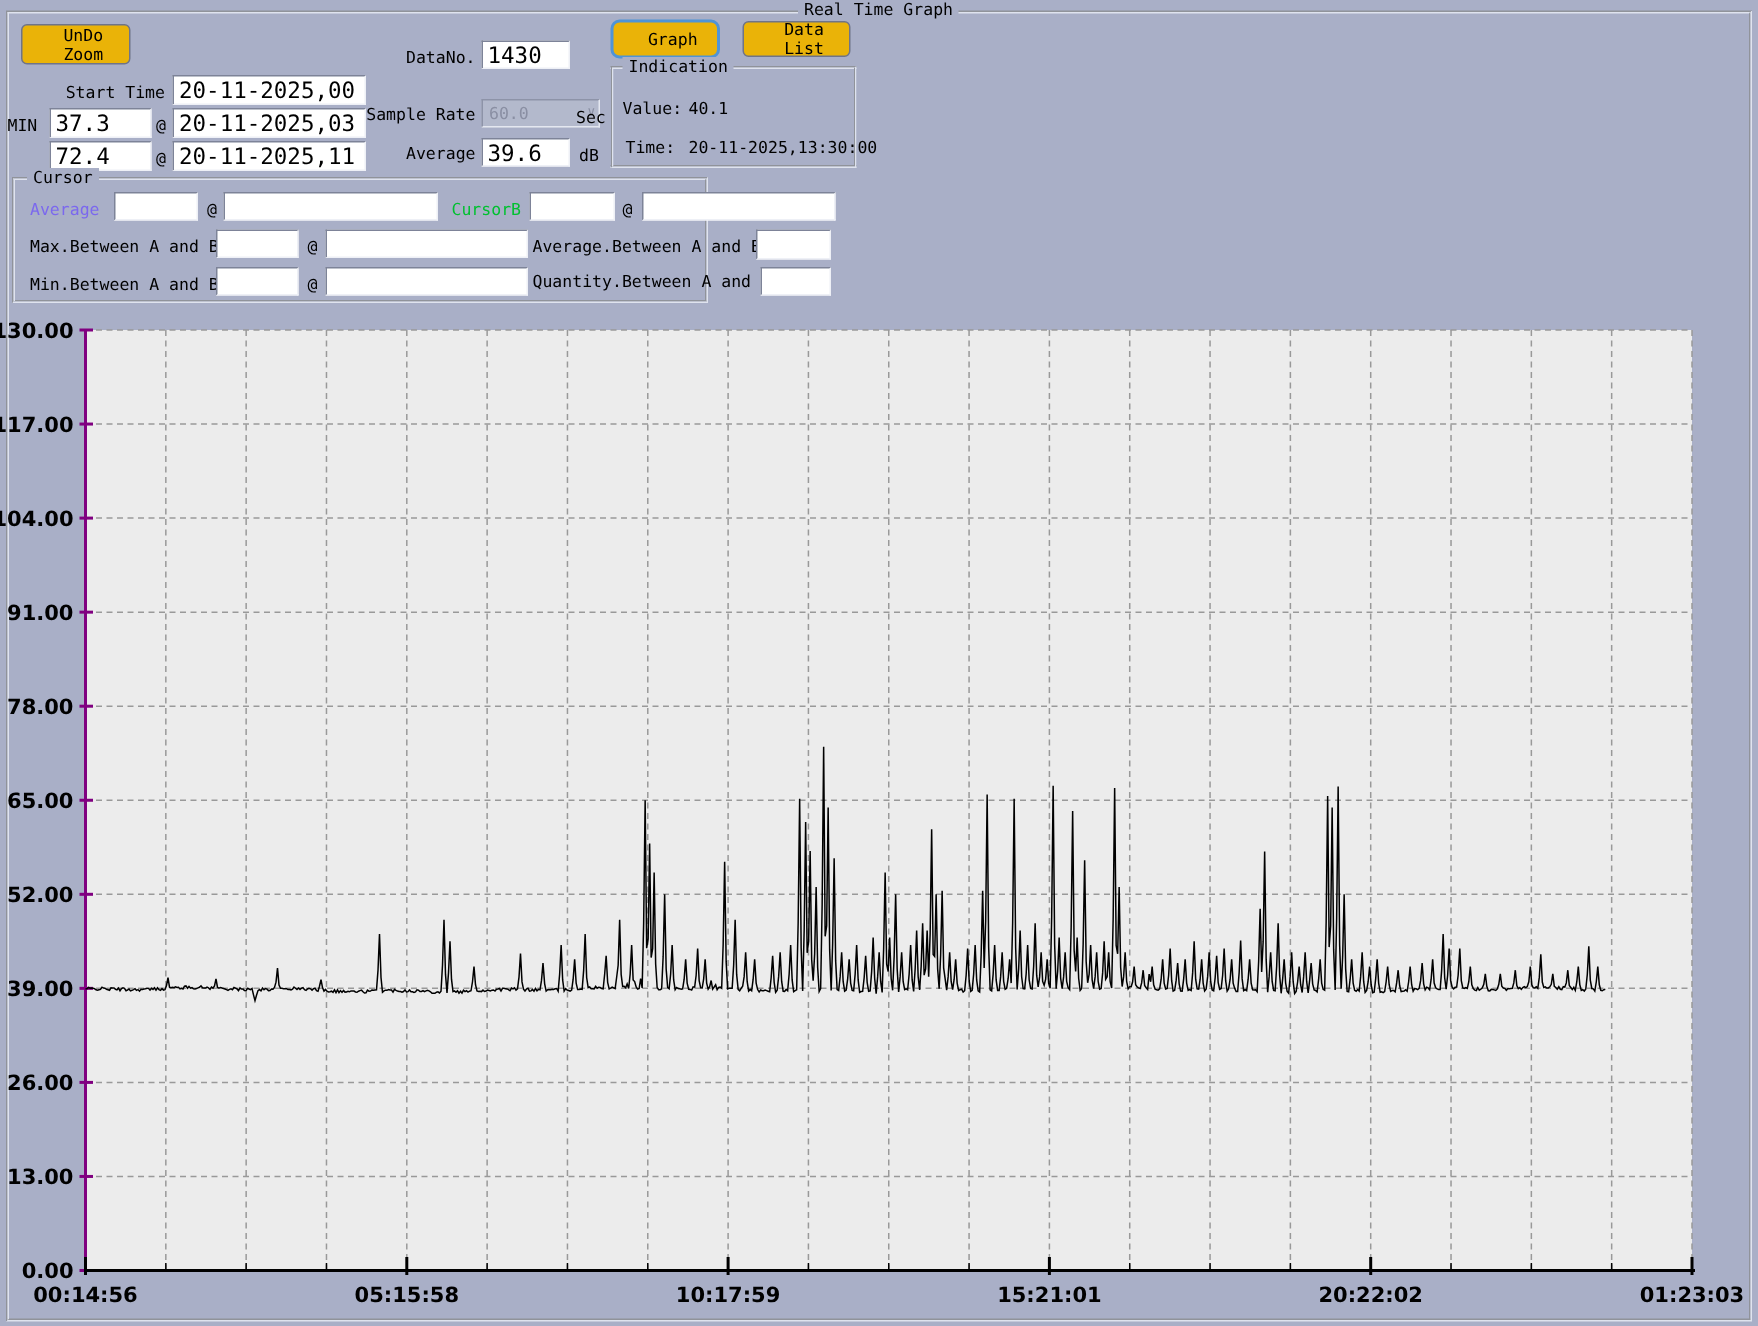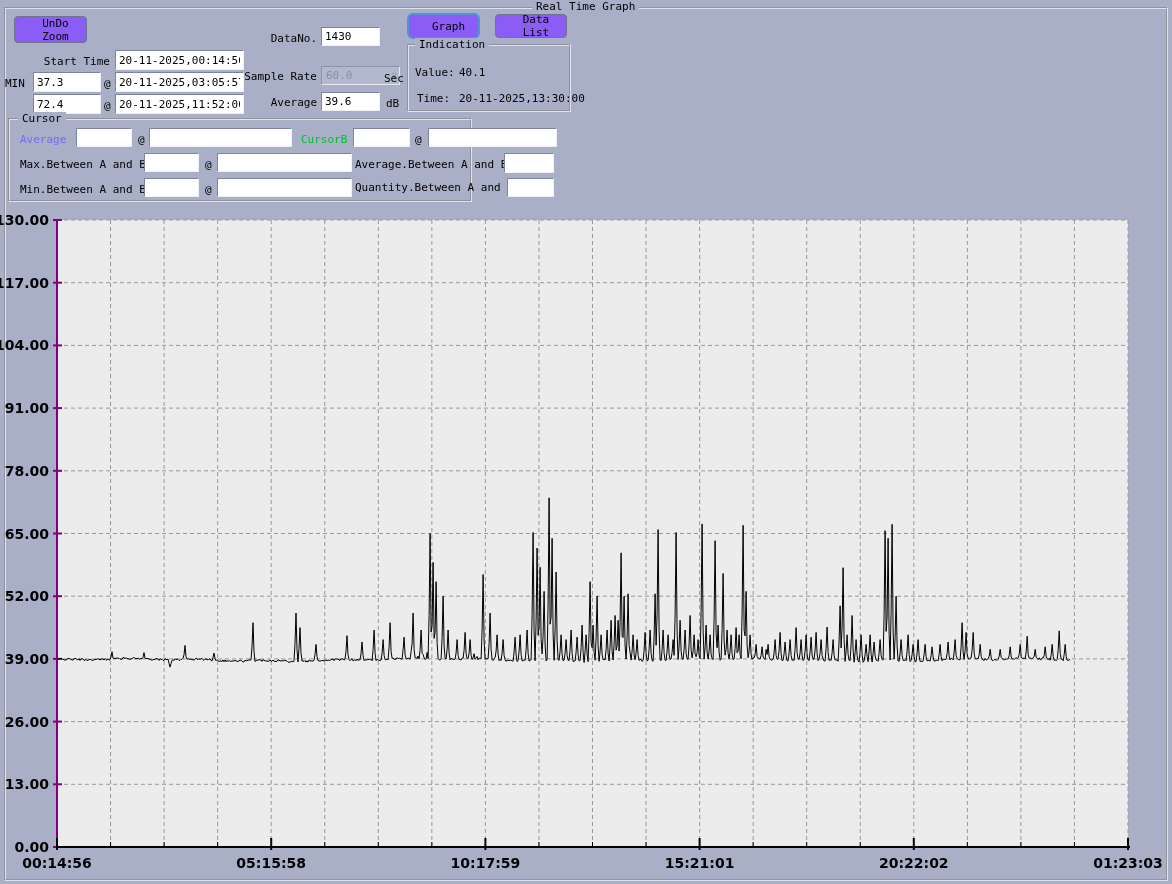--- a/index.html
+++ b/index.html
@@ -8,25 +8,25 @@
     background:#a9afc7;color:#000;
     font-family:"DejaVu Sans Mono",monospace;font-size:11px;
   }
   .gb{position:absolute;border:2px groove #dfe3ee;box-sizing:border-box;}
   .gb-legend{position:absolute;top:-8px;background:#a9afc7;padding:0 4px;line-height:14px;white-space:nowrap;}
   .lbl{position:absolute;white-space:nowrap;line-height:13px;}
   .rlbl{position:absolute;white-space:nowrap;text-align:right;line-height:13px;}
   .field{
     position:absolute;box-sizing:border-box;background:#ffffff;
     border:1px solid;border-color:#7d8398 #eef0f6 #eef0f6 #7d8398;
-    font-family:"DejaVu Sans Mono",monospace;font-size:11px;color:#000;
+    font-family:"DejaVu Sans Mono",monospace;font-size:15px;color:#000;
     padding:2px 3px;outline:none;
   }
   .btn{
-    position:absolute;box-sizing:border-box;background:#8b5cf6;
+    position:absolute;box-sizing:border-box;background:#eab308;
     border:1px solid #6f7488;border-radius:4px;cursor:pointer;
     font-family:"DejaVu Sans Mono",monospace;font-size:11px;color:#000;
     display:flex;align-items:center;justify-content:center;padding-left:16px;
   }
   .btn-focus{border:2px solid #4f94d6;border-radius:6px;}
   .combo{
     position:absolute;box-sizing:border-box;background:#b3b9cc;
     border:1px solid;border-color:#8d93a8 #e4e7f0 #e4e7f0 #8d93a8;
     color:#8a8fa3;display:flex;align-items:center;padding:0 2px 0 4px;
   }

